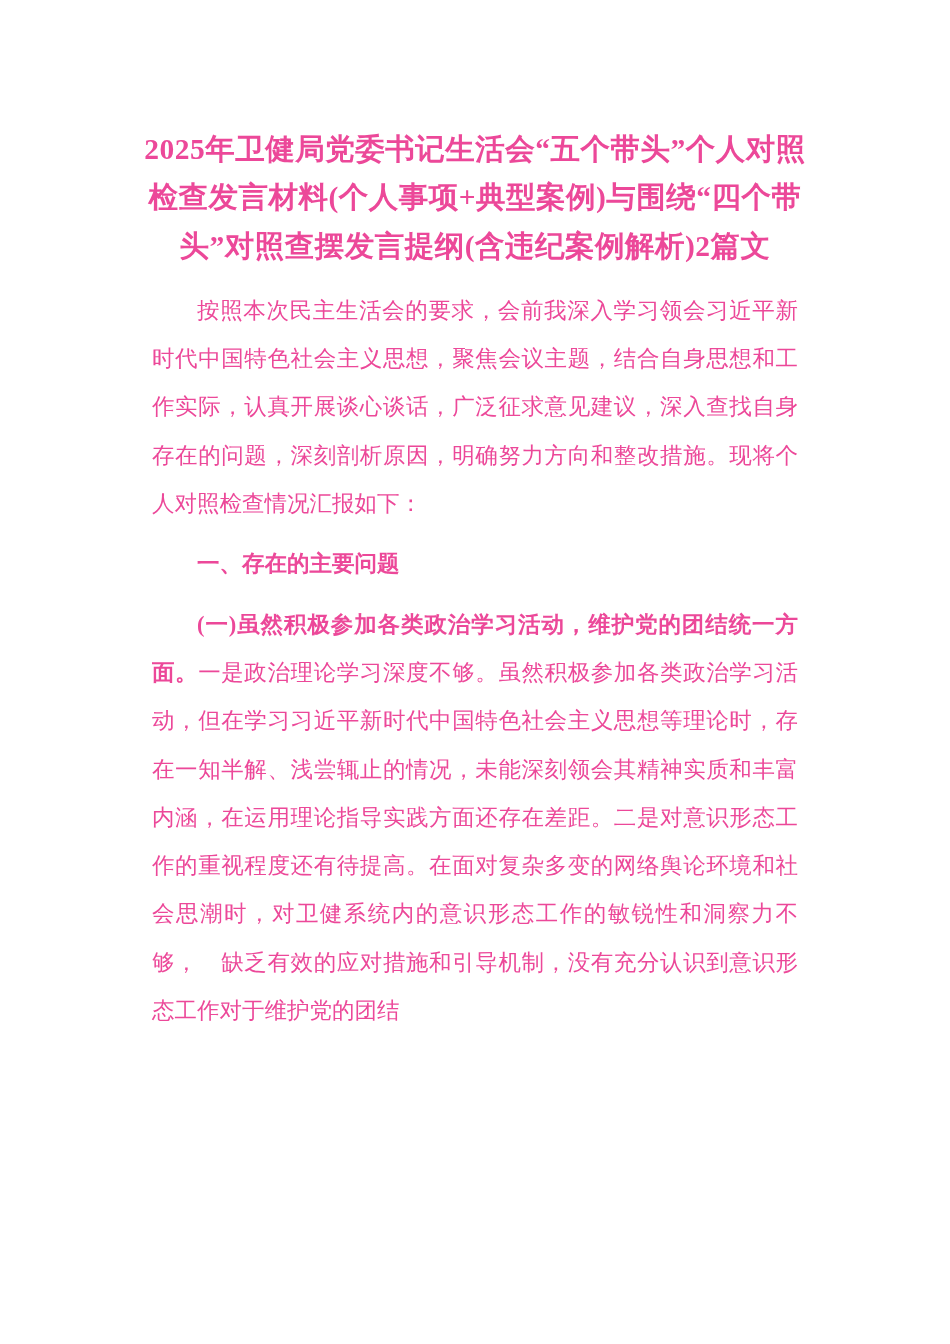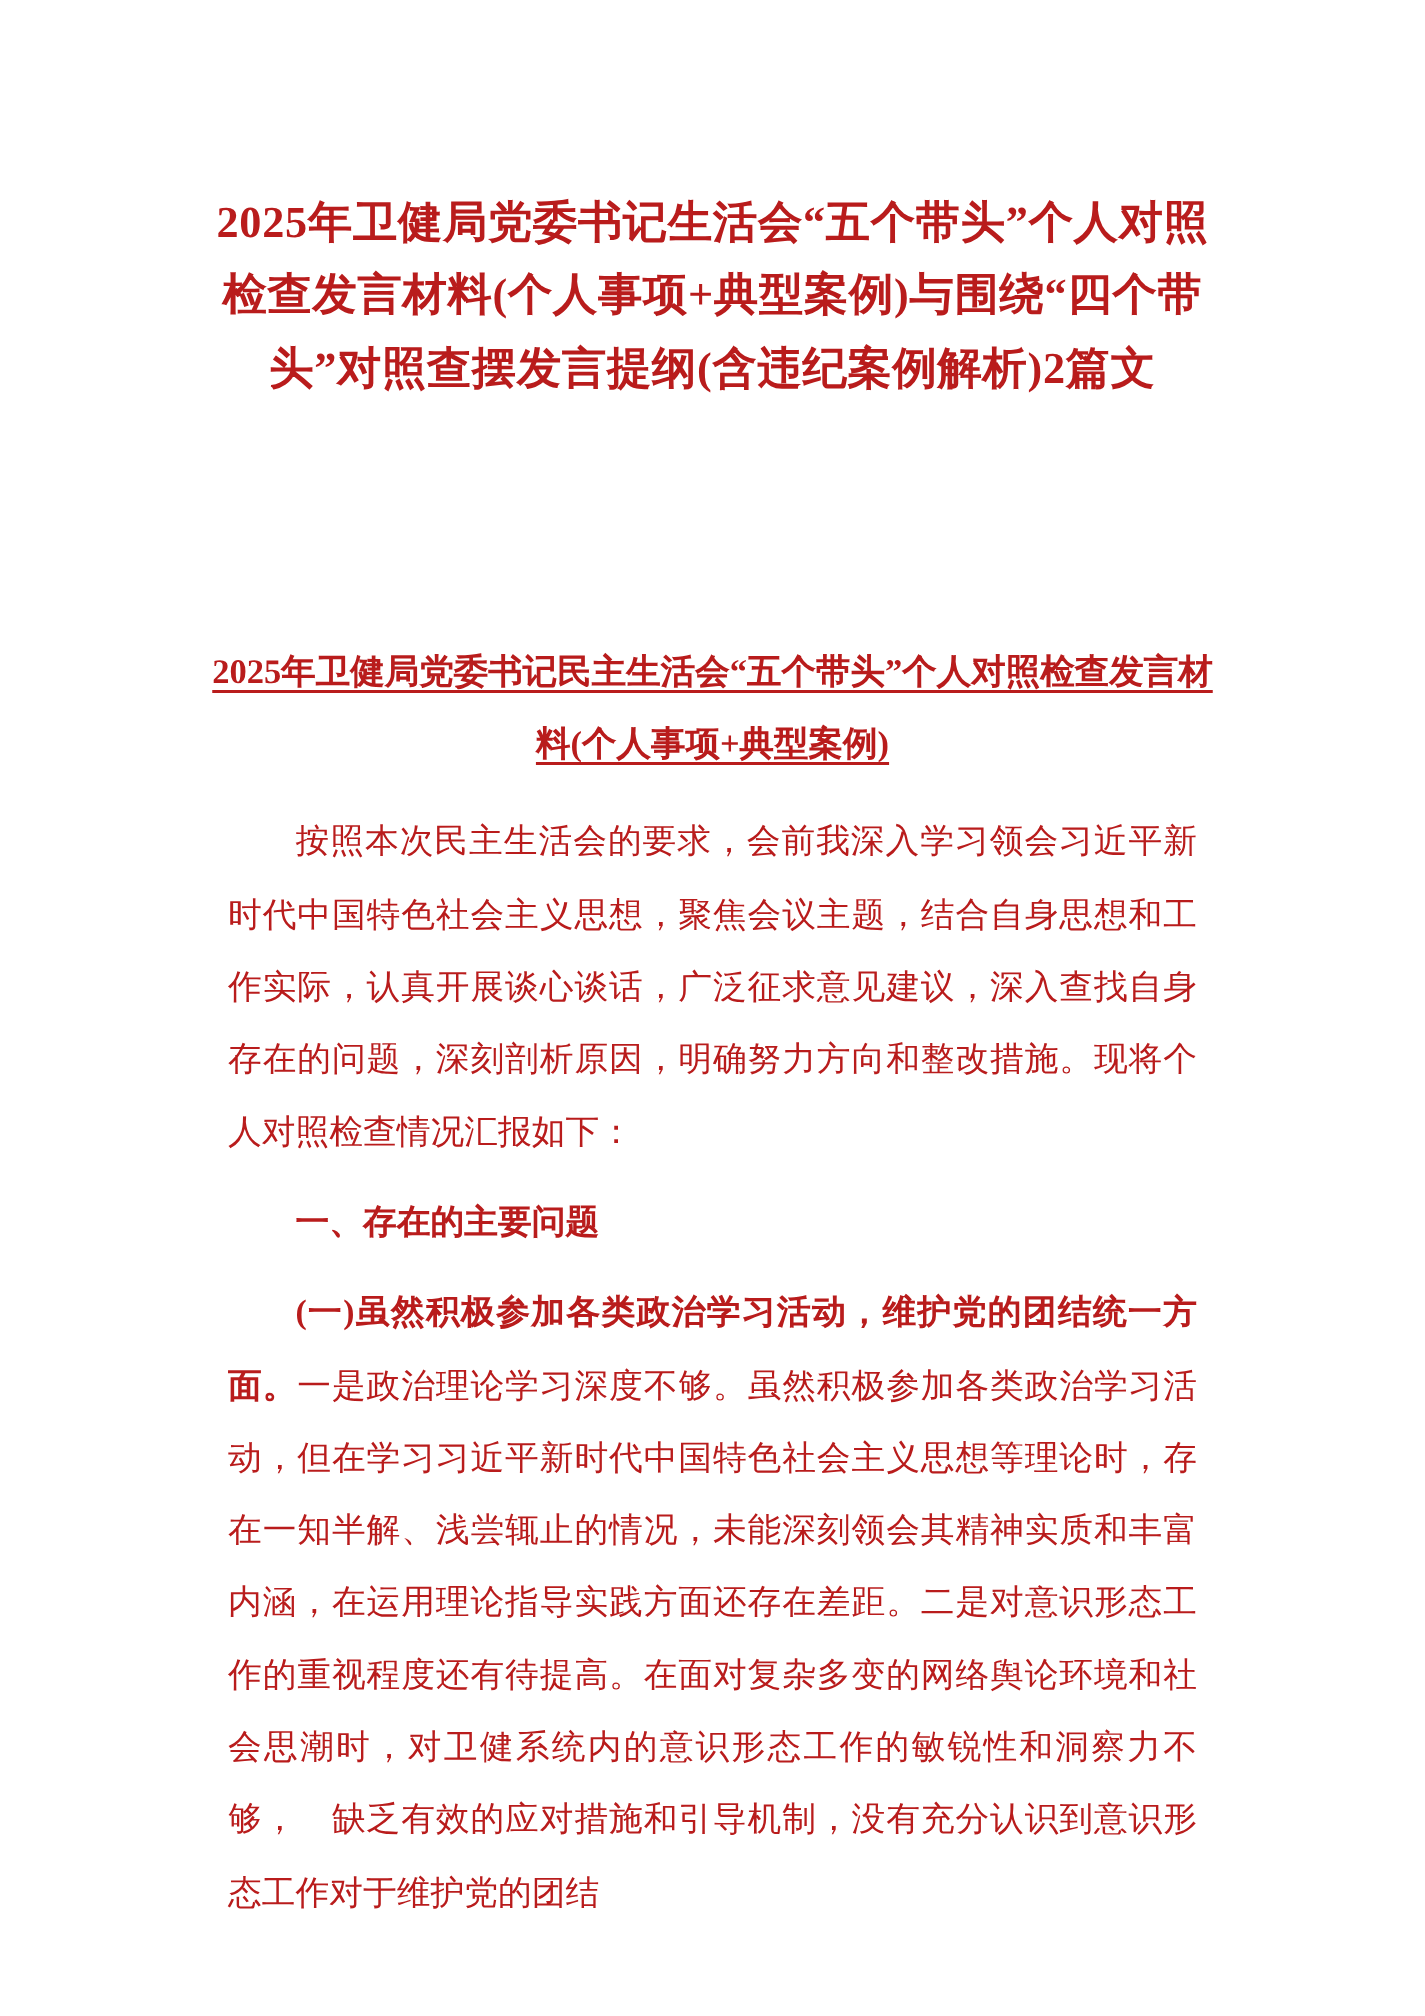--- a/index.html
+++ b/index.html
@@ -7,21 +7,21 @@
     padding: 0;
     background: #ffffff;
   }
   .page {
     position: relative;
     width: 950px;
     height: 1344px;
     box-sizing: border-box;
     padding: 125px 140px 0 140px;
     background: #ffffff;
-    color: #b91c1c;
+    color: #ec4899;
     font-family: "Liberation Serif", "DejaVu Serif", serif;
     overflow: hidden;
   }
   .doc-title {
     margin: 0;
     font-size: 29.5px;
     font-weight: bold;
     line-height: 48.3px;
     text-align: center;
     letter-spacing: 0.5px;
@@ -53,20 +53,19 @@
   .para strong {
     font-weight: bold;
   }
 </style>
 </head>
 <body>
 
 <div class="page">
   <h1 class="doc-title">2025年卫健局党委书记生活会“五个带头”个人对照检查发言材料(个人事项+典型案例)与围绕“四个带头”对照查摆发言提纲(含违纪案例解析)2篇文</h1>
 
-  <h2 class="section-heading">2025年卫健局党委书记民主生活会“五个带头”个人对照检查发言材料(个人事项+典型案例)</h2>
 
   <div class="doc-body">
       <p class="para">按照本次民主生活会的要求，会前我深入学习领会习近平新时代中国特色社会主义思想，聚焦会议主题，结合自身思想和工作实际，认真开展谈心谈话，广泛征求意见建议，深入查找自身存在的问题，深刻剖析原因，明确努力方向和整改措施。现将个人对照检查情况汇报如下：</p>
       <p class="para para-heading">一、存在的主要问题</p>
       <p class="para"><strong>(一)虽然积极参加各类政治学习活动，维护党的团结统一方面。</strong>一是政治理论学习深度不够。虽然积极参加各类政治学习活动，但在学习习近平新时代中国特色社会主义思想等理论时，存在一知半解、浅尝辄止的情况，未能深刻领会其精神实质和丰富内涵，在运用理论指导实践方面还存在差距。二是对意识形态工作的重视程度还有待提高。在面对复杂多变的网络舆论环境和社会思潮时，对卫健系统内的意识形态工作的敏锐性和洞察力不够，　缺乏有效的应对措施和引导机制，没有充分认识到意识形态工作对于维护党的团结</p>
     </div>
 </div>
 
 </body></html>

